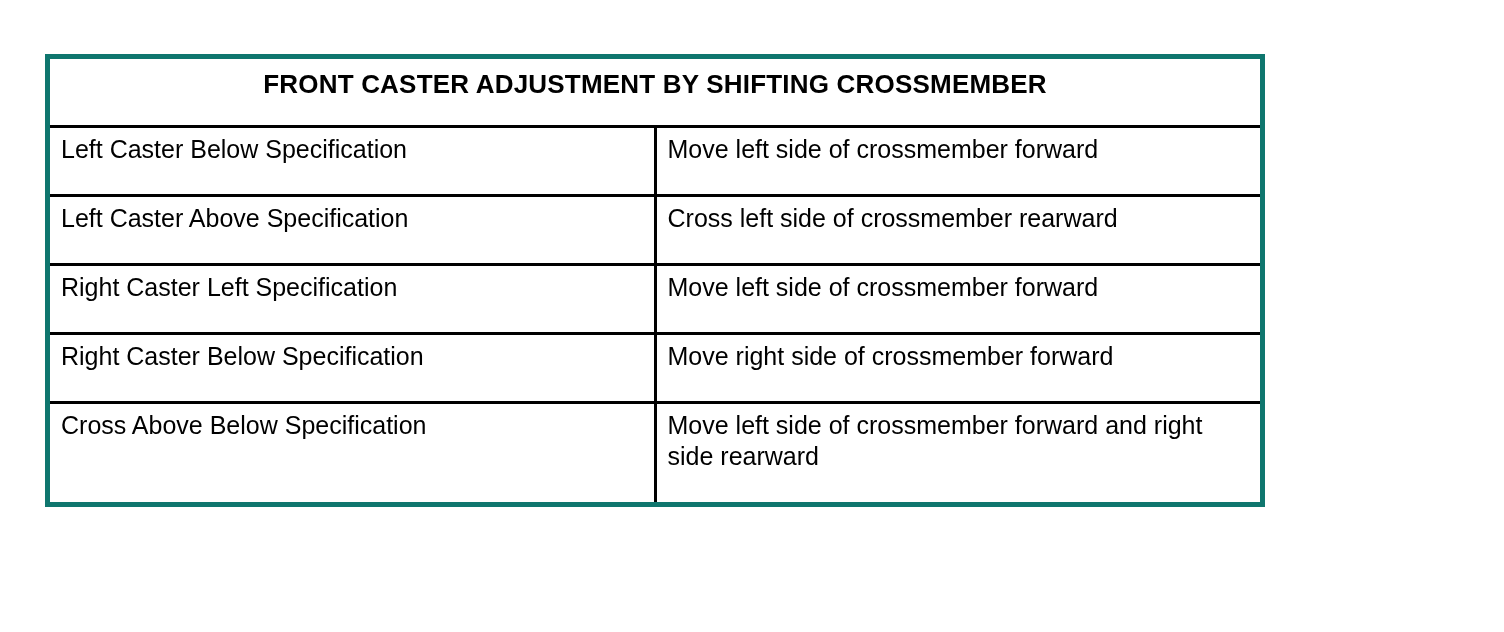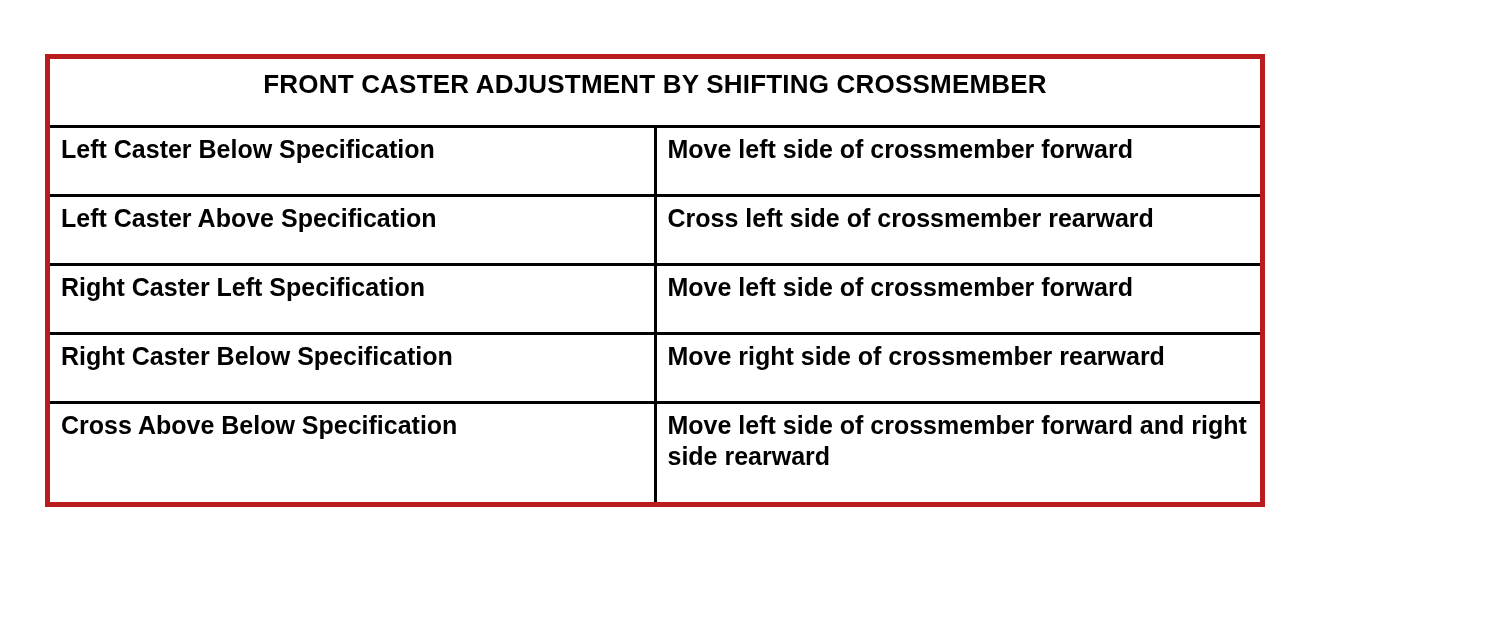--- a/index.html
+++ b/index.html
@@ -38,21 +38,21 @@
   }
 
   table.caster-table,
   table.caster-table tr,
   table.caster-table td {
     box-sizing: border-box;
   }
 
   
   table.caster-table {
-    border: 5px solid #b91c1c;
+    border: 5px solid #0f766e;
   }
 
   table.caster-table td {
     border: 3px solid #000000;
     vertical-align: top;
     background: #ffffff;
   }
 
   
   tr.title-row td {
@@ -63,21 +63,21 @@
     height: 70px;
     padding: 10px 8px 0 8px;
     border-left: none;
     border-right: none;
     border-top: none;
   }
 
   
   tr.data-row td {
     font-size: 25px;
-    font-weight: bold;
+    font-weight: normal;
     line-height: 1.25;
     padding: 6px 8px 6px 11px;
   }
 
   tr.data-row td.col-condition {
     width: 430px;
     border-left: none;
   }
 
   tr.data-row td.col-action {
@@ -140,21 +140,21 @@
           <td class="col-action">
             <span class="cell-text">Move left side of crossmember forward</span>
           </td>
         </tr>
 
         <tr class="data-row single">
           <td class="col-condition">
             <span class="cell-text">Right Caster Below Specification</span>
           </td>
           <td class="col-action">
-            <span class="cell-text">Move right side of crossmember rearward</span>
+            <span class="cell-text">Move right side of crossmember forward</span>
           </td>
         </tr>
 
         <tr class="data-row double">
           <td class="col-condition">
             <span class="cell-text">Cross Above Below Specification</span>
           </td>
           <td class="col-action">
             <span class="cell-text">Move left side of crossmember forward and right side rearward</span>
           </td>

